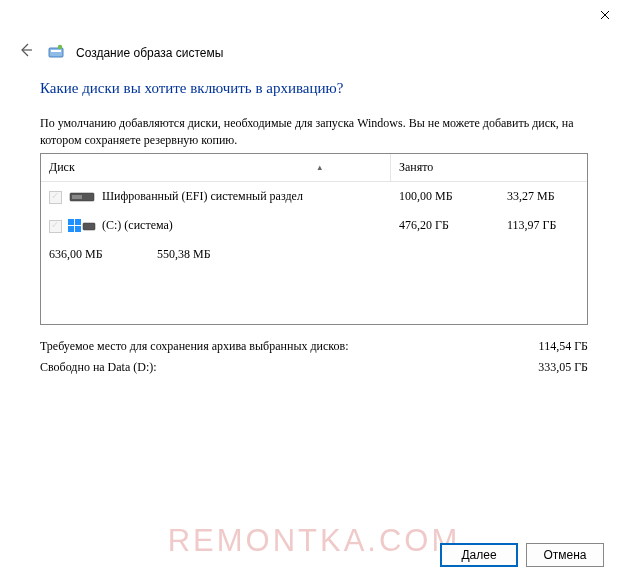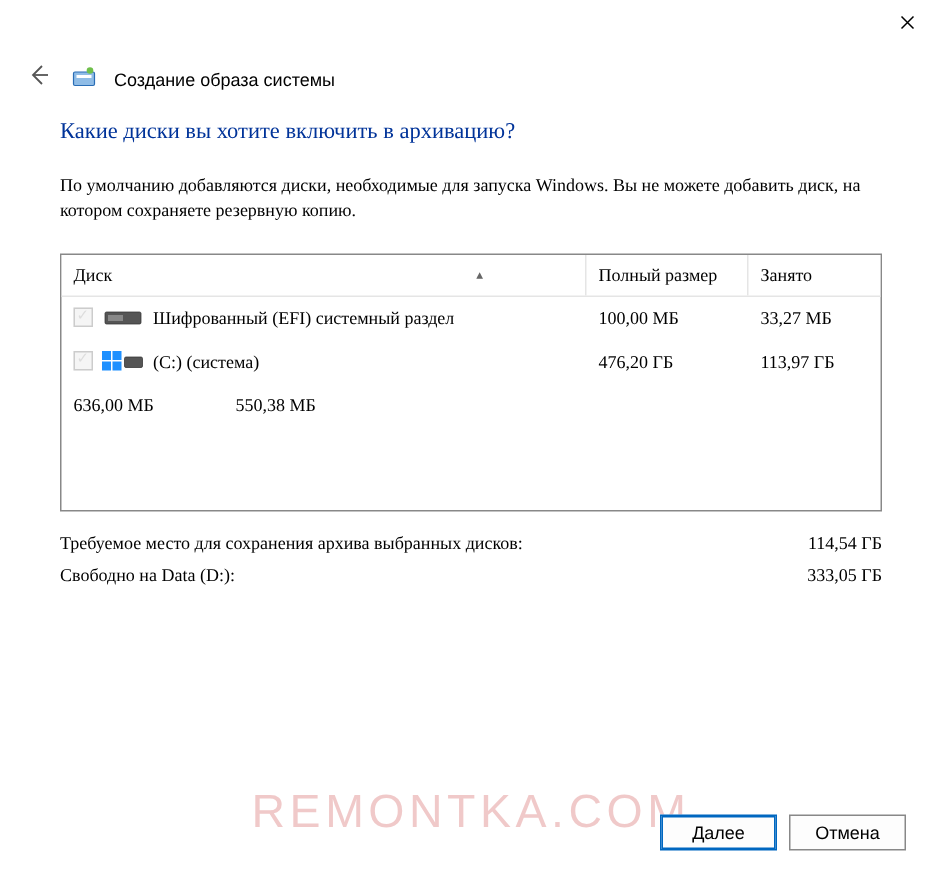--- a/index.html
+++ b/index.html
@@ -51,21 +51,21 @@
   }
   .heading {
     color: #003399;
     font-size: 15px;
     font-weight: normal;
     margin-bottom: 18px;
   }
   .description {
     font-size: 12px;
     line-height: 1.4;
-    margin-bottom: 20px;
+    margin-bottom: 4px;
   }
   .storage-label {
     font-size: 12px;
     margin-bottom: 4px;
   }
   .grid-box {
     border: 1px solid #888;
     height: 172px;
     overflow: hidden;
   }
@@ -92,21 +92,21 @@
   }
   .grid-body .row {
     display: flex;
     align-items: center;
     padding: 7px 8px;
     font-size: 12px;
   }
   .row .cell-disk {
     flex: 0 0 350px;
     display: flex;
-    align-items: flex-start;
+    align-items: flex-end;
     gap: 6px;
   }
   .row .cell-size { flex: 0 0 108px; }
   .row .cell-used { flex: 1; }
   .chk {
     width: 13px; height: 13px;
     border: 1px solid #ccc;
     background: #f5f5f5;
     position: relative;
     flex-shrink: 0;
@@ -195,21 +195,20 @@
 <div class="content">
   <div class="heading">Какие диски вы хотите включить в архивацию?</div>
   <div class="description">По умолчанию добавляются диски, необходимые для запуска Windows. Вы не можете добавить диск, на котором сохраняете резервную копию.</div>
 
   <div class="grid-box">
     <div class="grid-header">
       <div class="col col-disk">
         <span>Диск</span>
         <span class="sort-ind">▴</span>
       </div>
-      <div class="col col-size">Полный размер</div>
       <div class="col col-used">Занято</div>
     </div>
     <div class="grid-body" id="grid-body">
         <div class="row">
           <div class="cell-disk">
             <span class="chk"></span>
             <span class="drive-icon"><svg viewBox="0 0 28 14">
                 <rect x="2" y="3" width="24" height="8" rx="1" fill="#555" stroke="#333" stroke-width="0.5"></rect>
                 <rect x="4" y="5" width="10" height="4" fill="#888"></rect>
               </svg></span>

